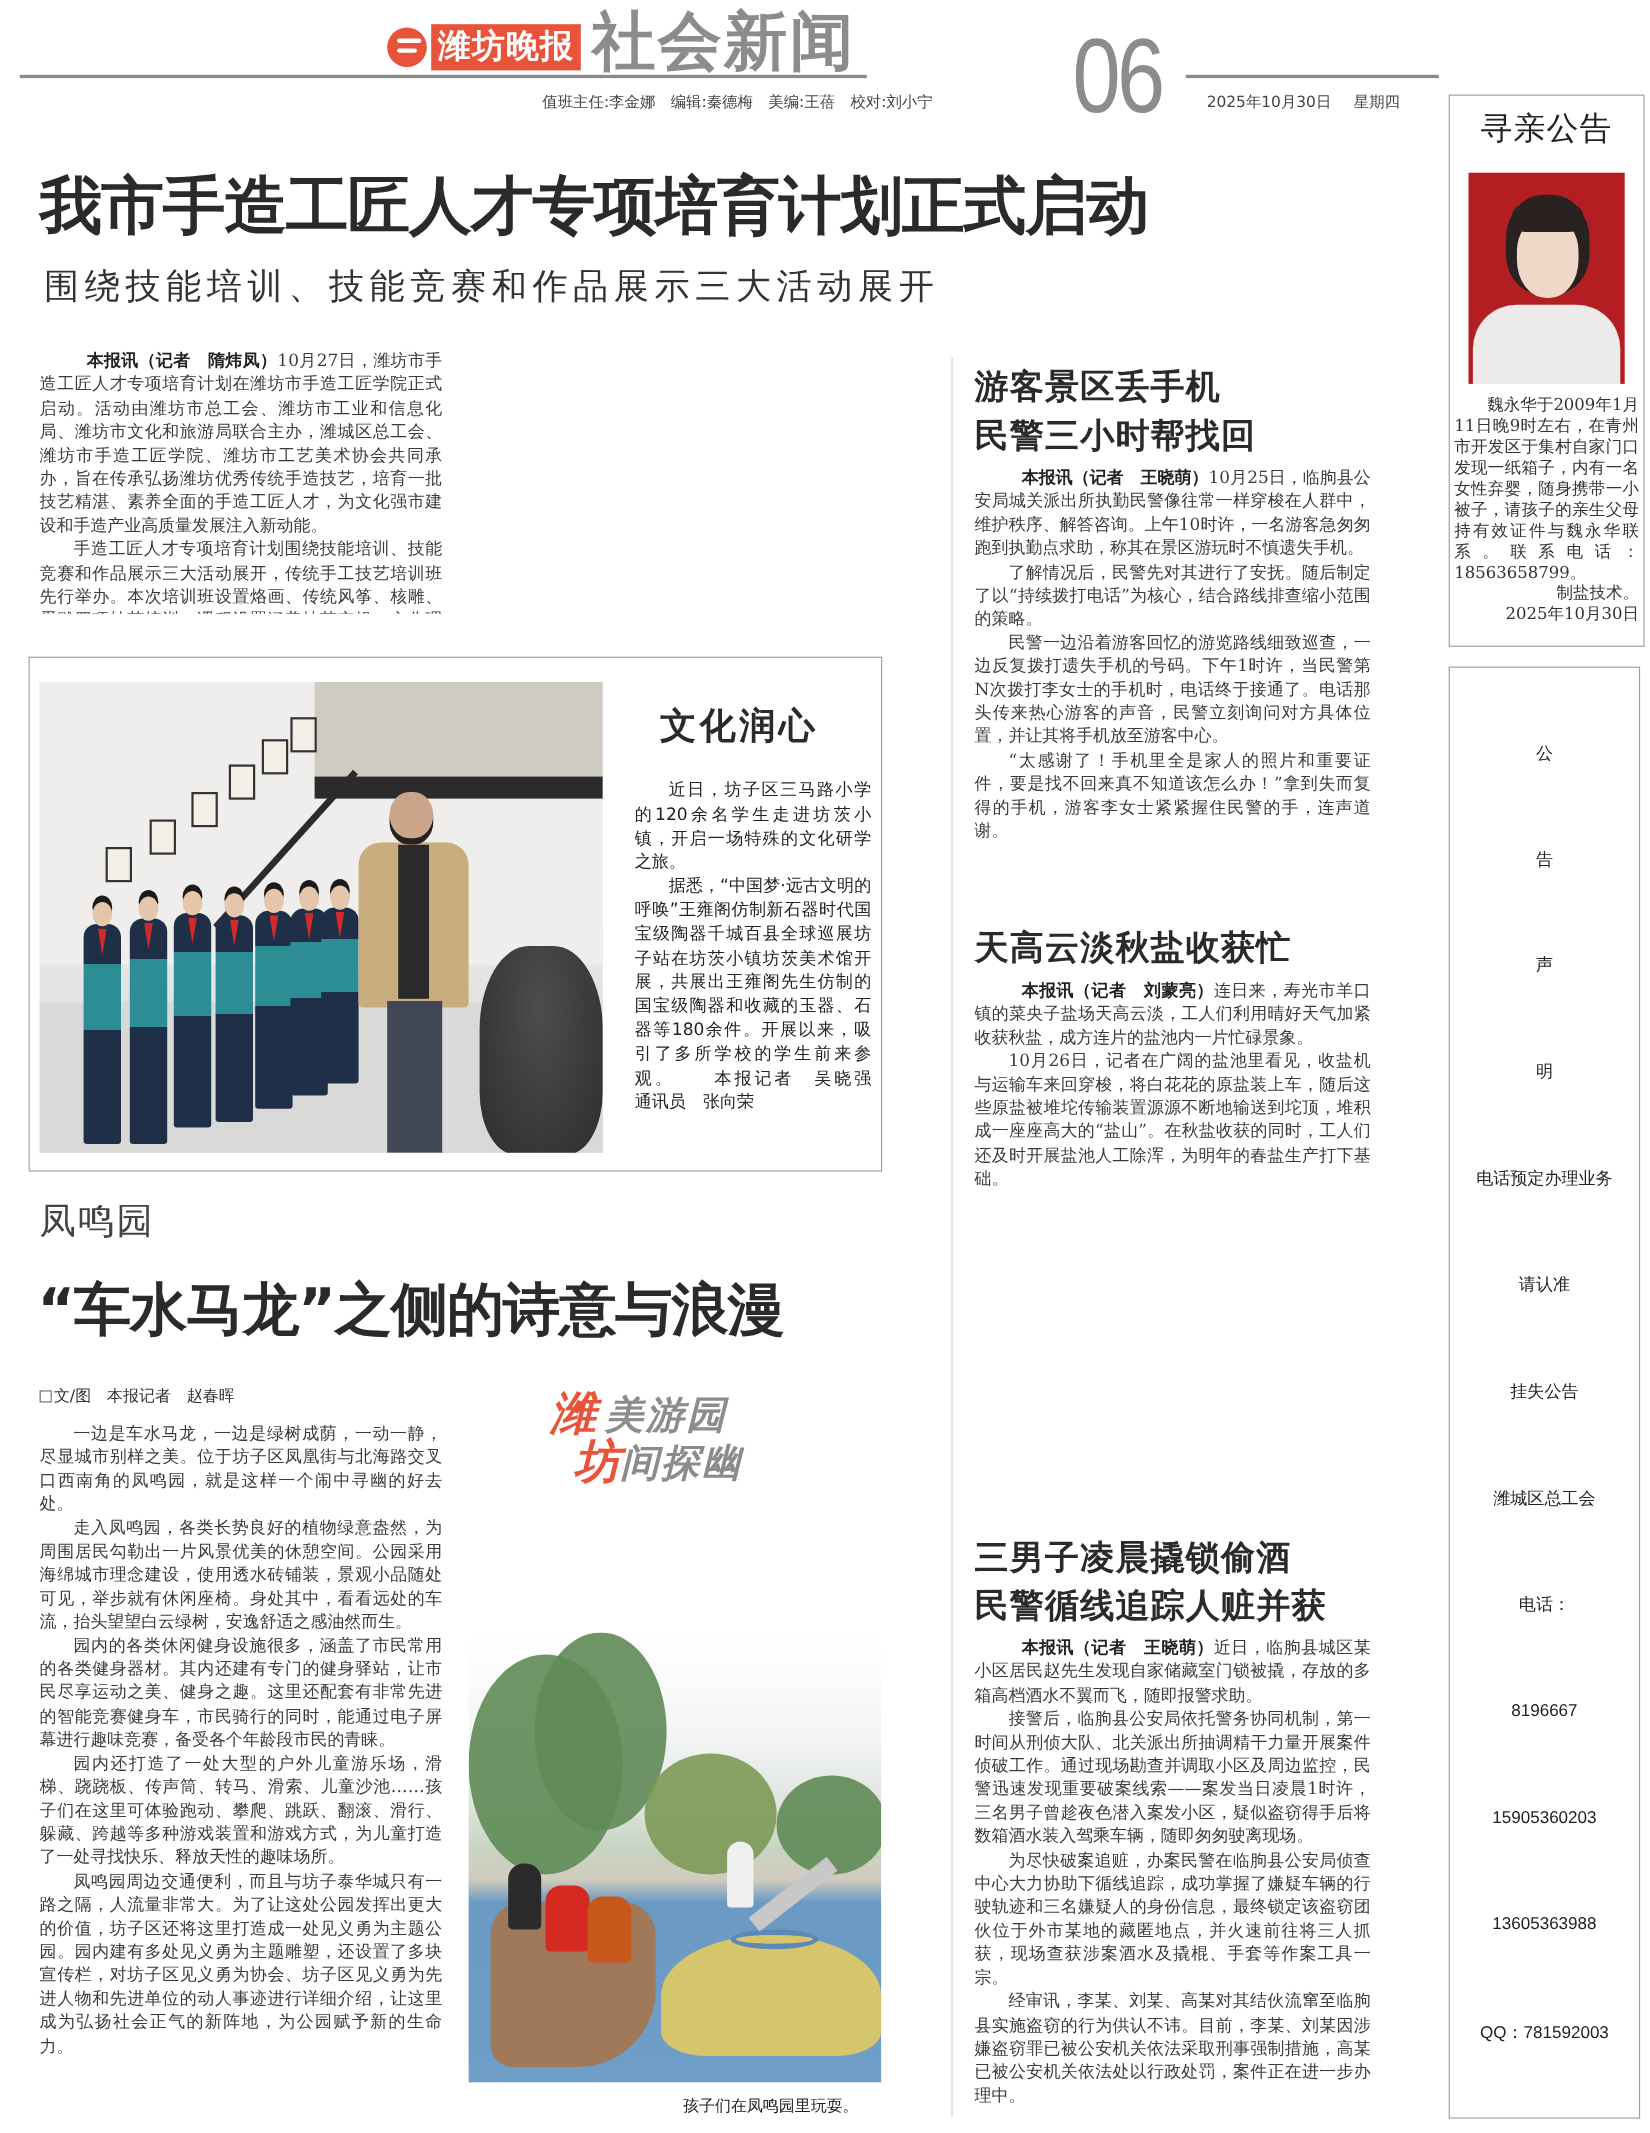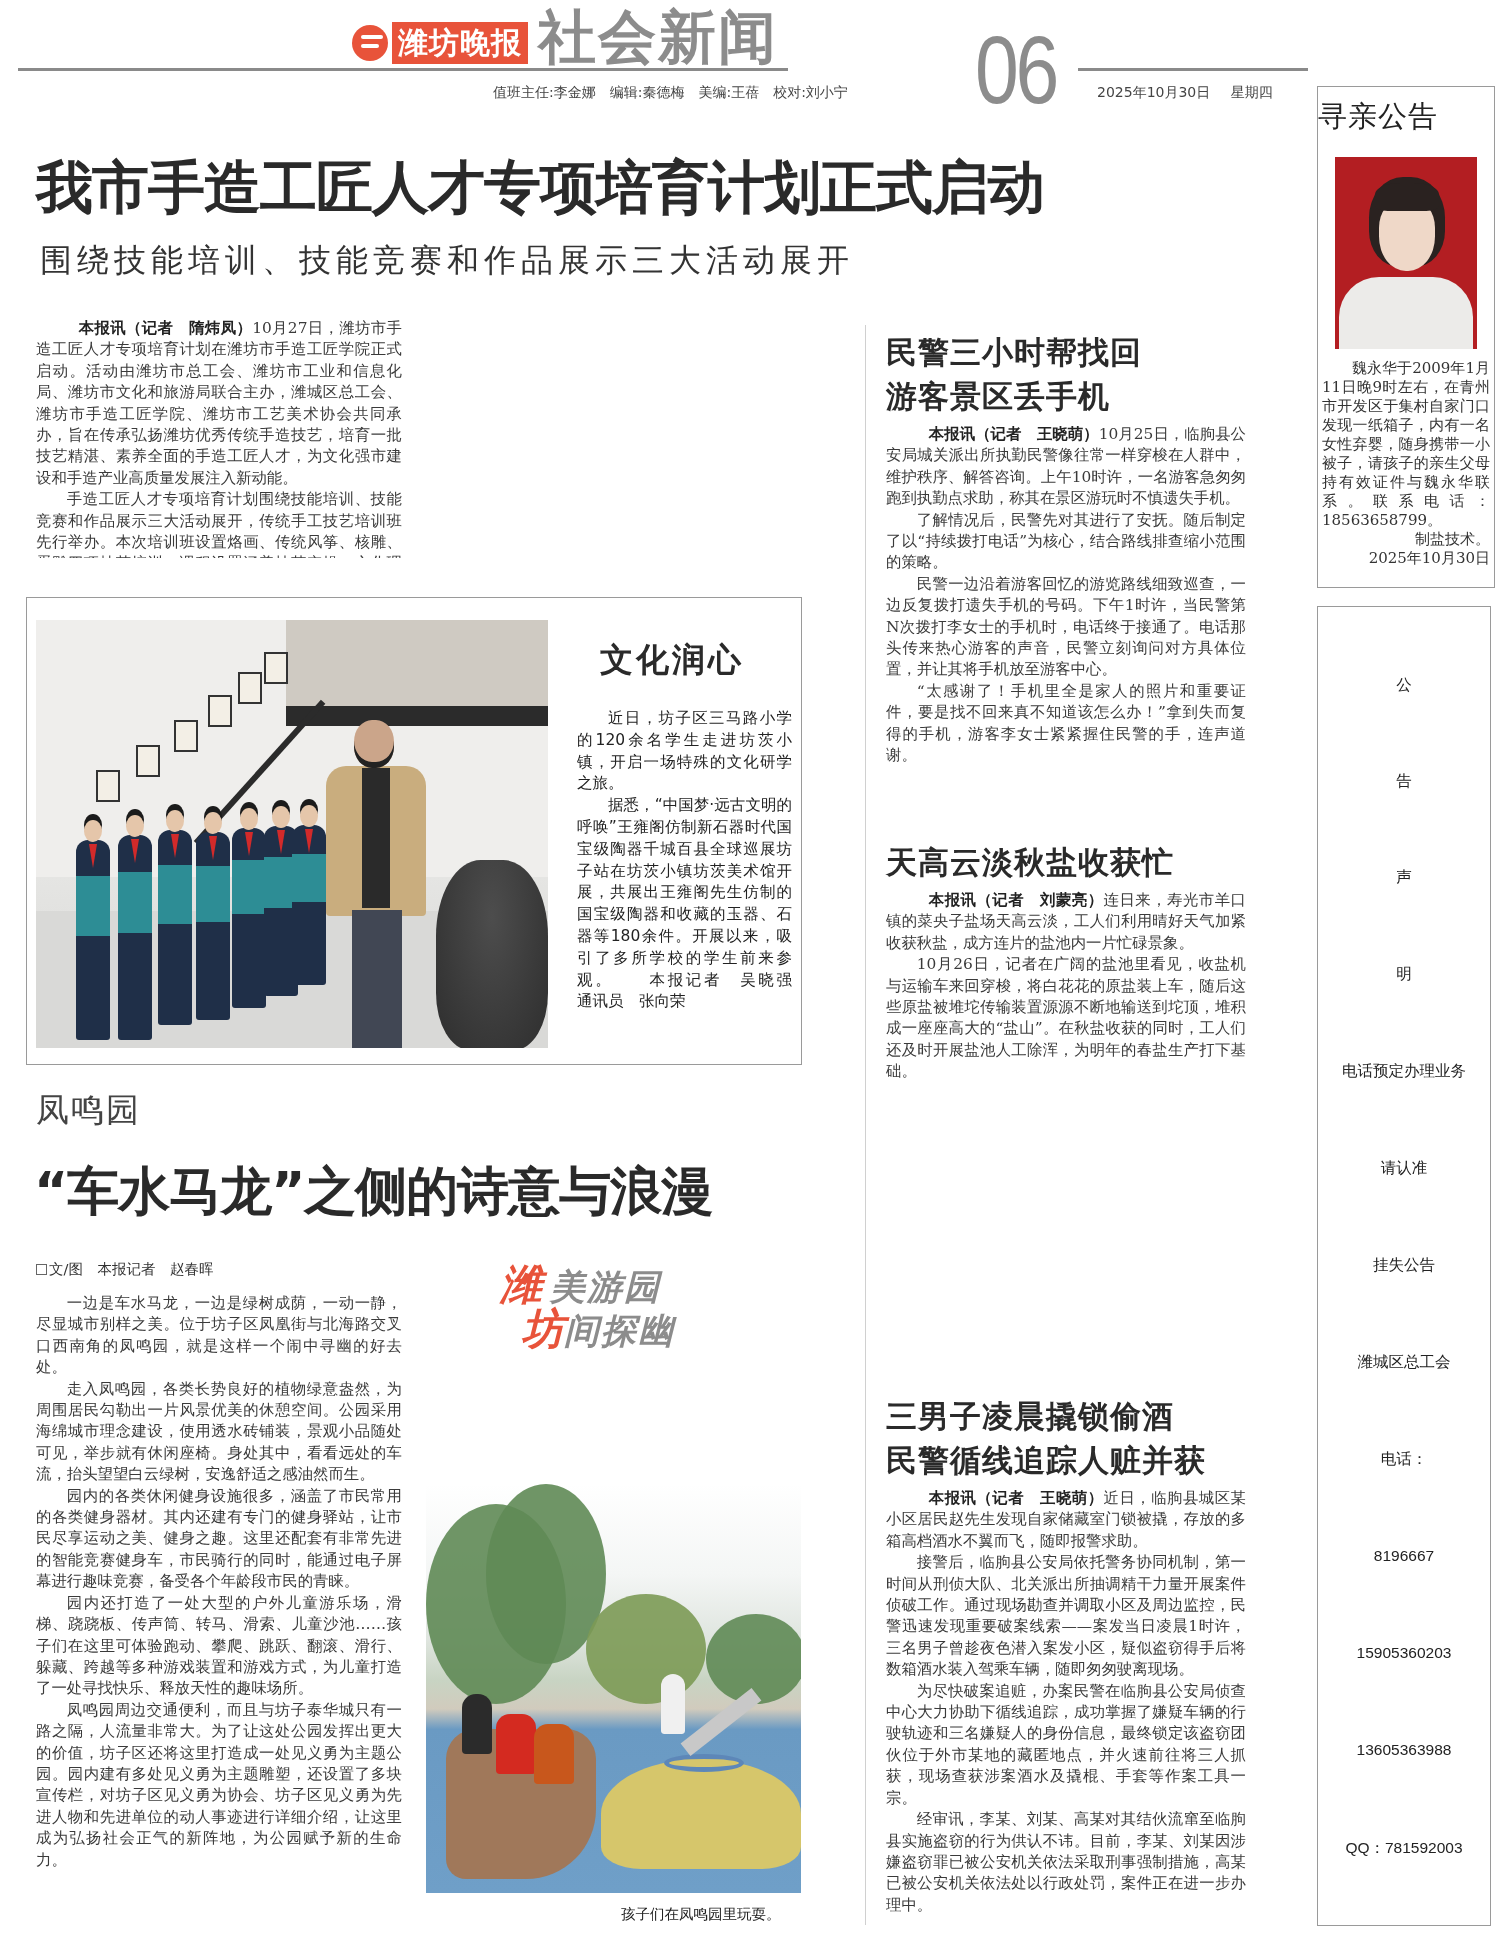--- a/index.html
+++ b/index.html
@@ -72,21 +72,21 @@
   .tree { position: absolute; border-radius: 50%; background: #5f8a55; opacity: 0.9; }
   .bench { position: absolute; left: 20px; top: 245px; width: 150px; height: 150px; background: #a0785a; border-radius: 30px 30px 70px 20px; }
   .mound { position: absolute; left: 175px; top: 275px; width: 200px; height: 110px; background: #d6c66b; border-radius: 50% 50% 20% 20%; }
   .mound-top { position: absolute; left: 238px; top: 270px; width: 80px; height: 18px; background: #d6c66b; border: 5px solid #5d87b8; border-radius: 50%; }
   .person { position: absolute; width: 40px; height: 60px; border-radius: 14px 14px 4px 4px; }
   .slide { position: absolute; left: 250px; top: 230px; width: 90px; height: 16px; background: #c8c8c8; transform: rotate(-38deg); }
   .caption { position: absolute; left: 621px; top: 1905px; font-family: "DejaVu Sans", sans-serif; font-size: 14.5px; color: #222; white-space: nowrap; }
 
   
   .ad-box { position: absolute; border: 1.5px solid #9a9a9a; background: #fff; }
-  .ad-title { position: absolute; left: 0; width: 100%; font-family: "DejaVu Sans", sans-serif; font-size: 29px; color: #222; letter-spacing: 1px; }
+  .ad-title { position: absolute; left: 0; width: 100%; text-align: center; font-family: "DejaVu Sans", sans-serif; font-size: 29px; color: #222; letter-spacing: 1px; }
   .ad-photo { position: absolute; left: 17px; top: 70px; width: 142px; height: 192px; background: #b31e22; overflow: hidden; }
   .ad-photo .hair { position: absolute; left: 34px; top: 20px; width: 76px; height: 90px; background: #2a2220; border-radius: 45% 45% 40% 40%; }
   .ad-photo .face { position: absolute; left: 44px; top: 42px; width: 56px; height: 72px; background: #efd8c8; border-radius: 40% 40% 48% 48%; }
   .ad-photo .bangs { position: absolute; left: 40px; top: 26px; width: 64px; height: 28px; background: #2a2220; border-radius: 40% 40% 20% 20%; }
   .ad-photo .hoodie { position: absolute; left: 4px; top: 120px; width: 134px; height: 90px; background: #ecebe9; border-radius: 40px 40px 0 0; }
   .ad-text { position: absolute; left: 4px; top: 272px; width: 168px; font-family: "DejaVu Serif", serif; font-size: 15px; line-height: 19px; color: #333; text-align: justify; }
   .ad-text p.first { text-indent: 2em; }
   .ad-text .right { text-align: right; }
 
   .notice-box { position: absolute; left: 1317px; top: 606px; width: 174px; height: 1320px; border: 1.5px solid #9a9a9a; }
@@ -189,22 +189,22 @@
   <div class="person" style="left:108px; top:240px; background:#c8571c;"></div>
   <div class="person" style="left:36px; top:210px; background:#2b2b2b; width:30px;"></div>
   <div class="mound"></div>
   <div class="mound-top"></div>
   <div class="slide"></div>
   <div class="person" style="left:235px; top:190px; width:24px; height:60px; background:#f0f0f0;"></div>
 </div>
 <div class="caption">孩子们在凤鸣园里玩耍。</div>
 
 <div class="abs" style="left:886px; top:330px; width:360px;">
+  <div class="story-head">游客景区丢手机</div>
   <div class="story-head">民警三小时帮找回</div>
-  <div class="story-head">游客景区丢手机</div>
   <div class="body-text" style="margin-top:6px;">
     <p><span class="lead">本报讯（记者　王晓萌）</span><span>10月25日，临朐县公安局城关派出所执勤民警像往常一样穿梭在人群中，维护秩序、解答咨询。上午10时许，一名游客急匆匆跑到执勤点求助，称其在景区游玩时不慎遗失手机。</span></p>
     <p>了解情况后，民警先对其进行了安抚。随后制定了以“持续拨打电话”为核心，结合路线排查缩小范围的策略。</p>
     <p>民警一边沿着游客回忆的游览路线细致巡查，一边反复拨打遗失手机的号码。下午1时许，当民警第N次拨打李女士的手机时，电话终于接通了。电话那头传来热心游客的声音，民警立刻询问对方具体位置，并让其将手机放至游客中心。</p>
     <p>“太感谢了！手机里全是家人的照片和重要证件，要是找不回来真不知道该怎么办！”拿到失而复得的手机，游客李女士紧紧握住民警的手，连声道谢。</p>
   </div>
 </div>
 
 <div class="abs" style="left:886px; top:840px; width:360px;">
   <div class="story-head">天高云淡秋盐收获忙</div>

